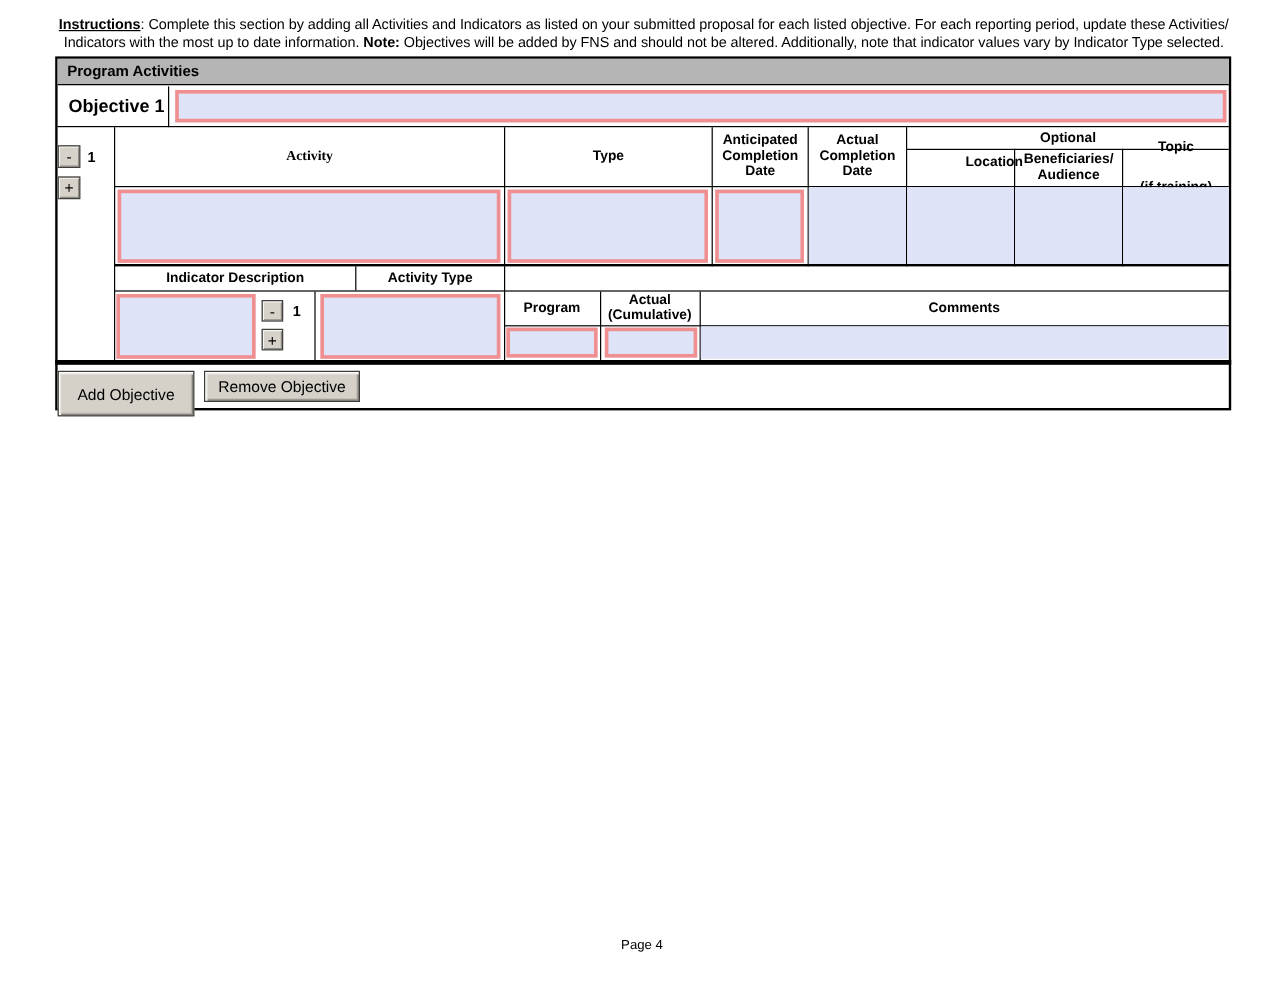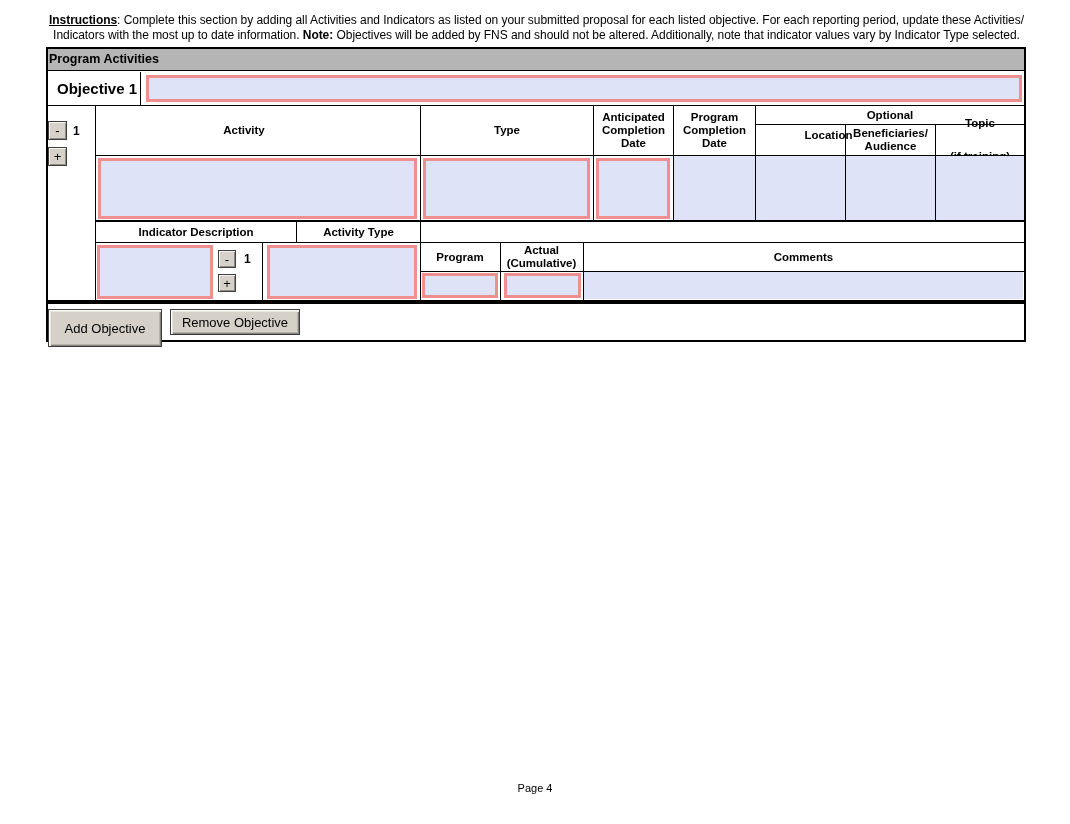--- a/index.html
+++ b/index.html
@@ -13,21 +13,21 @@
     width:1070px;height:824px;position:relative;overflow:hidden;
     font-family:"Liberation Sans",sans-serif;color:#000;
   }
   .abs{position:absolute;box-sizing:border-box;}
   .line{background:#000;}
   .b{font-weight:bold;}
   .u{text-decoration:underline;}
   .instr{font-size:12px;line-height:15px;letter-spacing:-0.05px;white-space:nowrap;text-align:center;}
   .secbar{
     background:var(--section-header-fill);border-bottom:1px solid #000;
-    font-weight:bold;font-size:12.5px;line-height:21px;padding-left:1px;
+    font-weight:bold;font-size:12.5px;line-height:21px;padding-left:8px;
   }
   .hdr{
     font-weight:bold;font-size:11.5px;line-height:13px;text-align:center;
     display:flex;align-items:center;justify-content:center;flex-direction:column;
   }
   .lbl{font-weight:bold;font-size:15px;display:flex;align-items:center;}
   .fill{background:var(--field-fill);}
   .req{border:3px solid var(--required-field-border);background:var(--field-fill);}
   .smallbtn{
     background:#d6d2c9;border:1px solid #3f3f3f;
@@ -69,24 +69,24 @@
 <div class="abs line" style="left:95px;top:106px;width:1px;height:196px;"></div>
 <div class="abs line" style="left:420px;top:106px;width:1px;height:116px;"></div>
 <div class="abs line" style="left:593px;top:106px;width:1px;height:116px;"></div>
 <div class="abs line" style="left:673px;top:106px;width:1px;height:116px;"></div>
 <div class="abs line" style="left:755px;top:106px;width:1px;height:116px;"></div>
 <div class="abs line" style="left:845px;top:124px;width:1px;height:98px;"></div>
 <div class="abs line" style="left:935px;top:124px;width:1px;height:98px;"></div>
 <div class="abs line" style="left:755px;top:124px;width:269px;height:1px;"></div>
 <div class="abs line" style="left:95px;top:155px;width:929px;height:1px;"></div>
 
-<div class="abs hdr" style="left:82px;top:106px;width:324px;height:49px;">Activity</div>
+<div class="abs hdr" style="left:96px;top:106px;width:324px;height:49px;font-family:Liberation Serif, serif;">Activity</div>
 <div class="abs hdr" style="left:421px;top:106px;width:172px;height:49px;">Type</div>
 <div class="abs hdr" style="left:594px;top:106px;width:79px;height:49px;">Anticipated Completion Date</div>
-<div class="abs hdr" style="left:674px;top:106px;width:81px;height:49px;">Program Completion Date</div>
+<div class="abs hdr" style="left:674px;top:106px;width:81px;height:49px;">Actual Completion Date</div>
 <div class="abs hdr" style="left:756px;top:106px;width:268px;height:18px;">Optional</div>
 <div class="abs hdr" style="left:784px;top:124px;width:89px;height:22px;">Location</div>
 <div class="abs hdr" style="left:846px;top:124px;width:89px;height:31px;">Beneficiaries/ Audience</div>
 <div class="abs hdr" style="left:936px;top:124px;width:88px;height:31px;gap:20px;">
   <div>Topic</div>
   <div>(if training)</div>
 </div>
 
 <div class="abs req" style="left:98px;top:158px;width:319px;height:61px;" role="textbox"></div>
 <div class="abs req" style="left:423px;top:158px;width:167px;height:61px;" role="combobox"></div>

